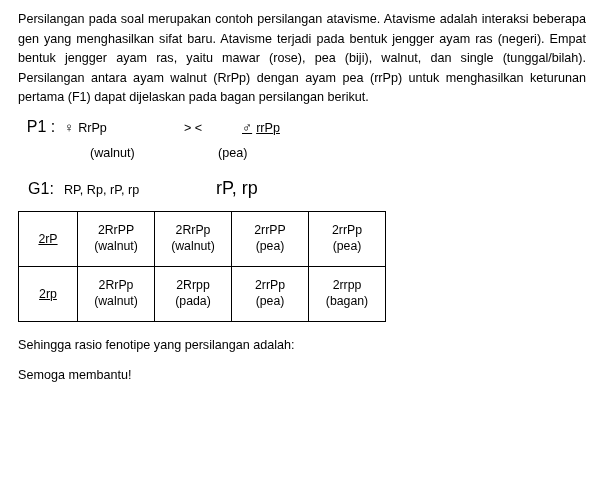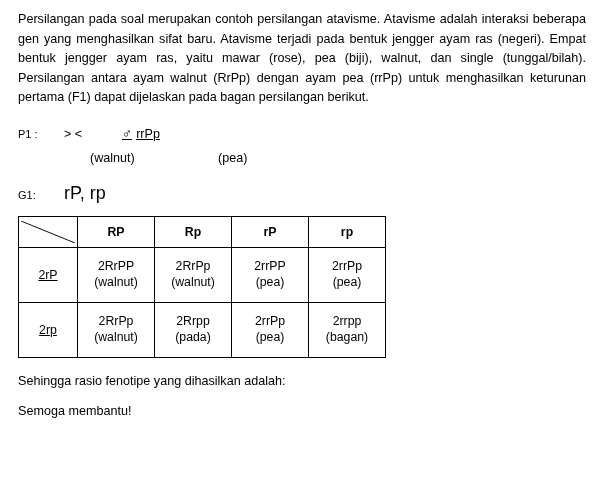--- a/index.html
+++ b/index.html
@@ -18,34 +18,35 @@
   }
   .page {
     padding: 10px 14px 0 18px;
     box-sizing: border-box;
     width: 600px;
   }
   .intro {
     text-align: justify;
     line-height: 1.55;
     font-size: 12.6px;
-    margin: 0 0 18px 0;
+    margin: 0 0 10px 0;
   }
   .cross-block {
     margin: 0 0 0 0;
   }
   .row {
     display: flex;
     align-items: baseline;
     margin-bottom: 6px;
   }
   .label {
     width: 46px;
     flex: 0 0 46px;
-    font-size: 11px;
+    font-size: 16px;
+    text-align: center;
   }
   .p1-left {
     width: 120px;
     flex: 0 0 120px;
     font-size: 12.6px;
   }
   .p1-mid {
     width: 58px;
     flex: 0 0 58px;
     font-size: 12.6px;
@@ -144,50 +145,43 @@
 <body>
 
 <div class="page">
 
   <p class="intro">Persilangan pada soal merupakan contoh persilangan atavisme. Atavisme adalah interaksi beberapa gen yang menghasilkan sifat baru. Atavisme terjadi pada bentuk jengger ayam ras (negeri). Empat bentuk jengger ayam ras, yaitu mawar (rose), pea (biji), walnut, dan single (tunggal/bilah). Persilangan antara ayam walnut (RrPp) dengan ayam pea (rrPp) untuk menghasilkan keturunan pertama (F1) dapat dijelaskan pada bagan persilangan berikut.</p>
 
   <div class="cross-block">
 
     <div class="row">
       <div class="label">P1 :</div>
+      <div class="p1-left">
+        <span class="sym">♀</span><span>RrPp</span>
+      </div>
       <div class="p1-mid">&gt; &lt;</div>
       <div class="p1-right">
         <span class="sym">♂</span><span>rrPp</span>
       </div>
     </div>
 
     <div class="names-row">
       <div class="names-left">(walnut)</div>
       <div class="names-right">(pea)</div>
     </div>
 
     <div class="g1-row">
       <div class="label">G1:</div>
+      <div class="g1-left">RP, Rp, rP, rp</div>
       <div class="g1-right">rP, rp</div>
     </div>
 
 
     <table class="punnett">
       <tbody>
-          <tr>
-        <th class="corner">
-          <svg viewBox="0 0 54 24" preserveAspectRatio="none">
-            <line x1="0" y1="0" x2="54" y2="24" stroke="#000000" stroke-width="1"></line>
-          </svg>
-        </th>
-        <th>RP</th>
-        <th>Rp</th>
-        <th>rP</th>
-        <th>rp</th>
-      </tr>
       <tr>
         <td class="rowhead">2rP</td>
         <td class="cell-body">
           <span class="cell-geno">2RrPP</span>
           <span class="cell-pheno">(walnut)</span>
         </td>
         <td class="cell-body">
           <span class="cell-geno">2RrPp</span>
           <span class="cell-pheno">(walnut)</span>
         </td>
@@ -218,17 +212,17 @@
           <span class="cell-geno">2rrpp</span>
           <span class="cell-pheno">(bagan)</span>
         </td>
       </tr>
     </tbody>
       </table>
 
   </div>
 
   <div class="after">
-    <p>Sehingga rasio fenotipe yang dihasilkan adalah:</p>
+    <p>Sehingga rasio fenotipe yang persilangan adalah:</p>
     <p class="last">Semoga membantu!</p>
   </div>
 
 </div>
 
 </body></html>

